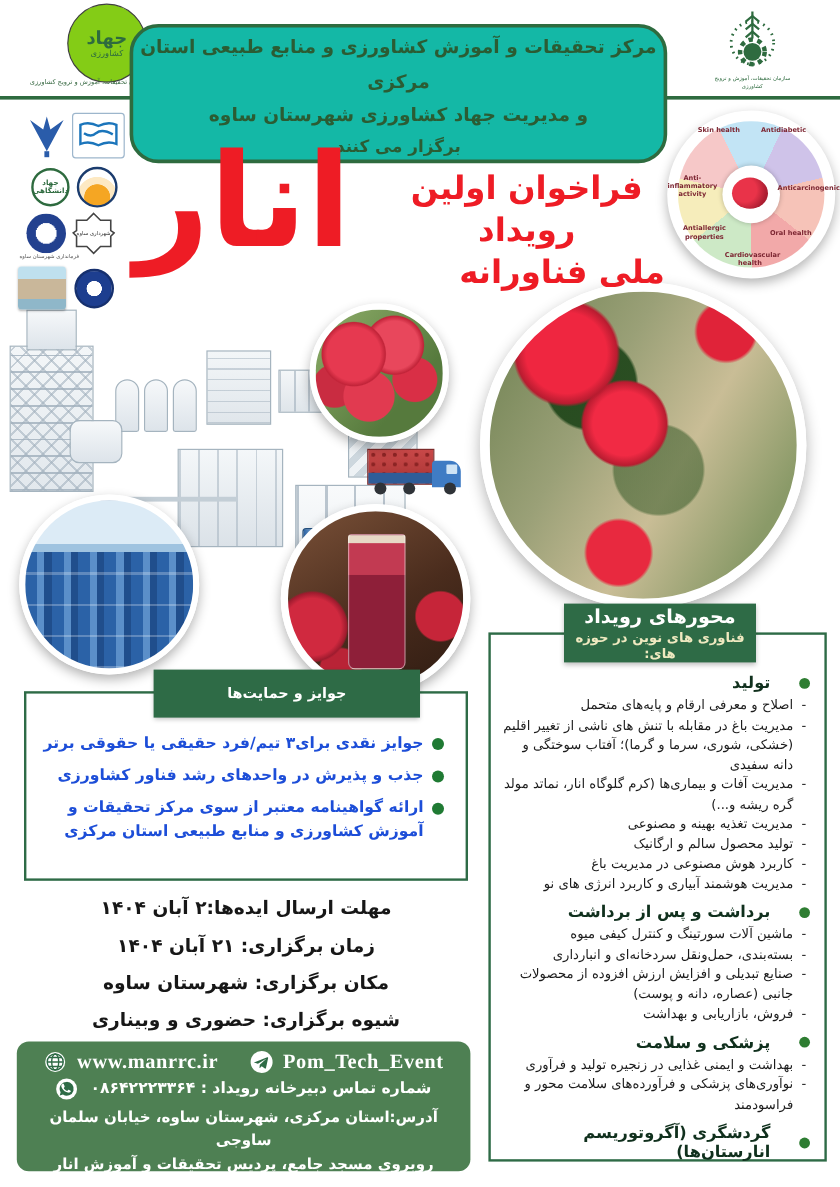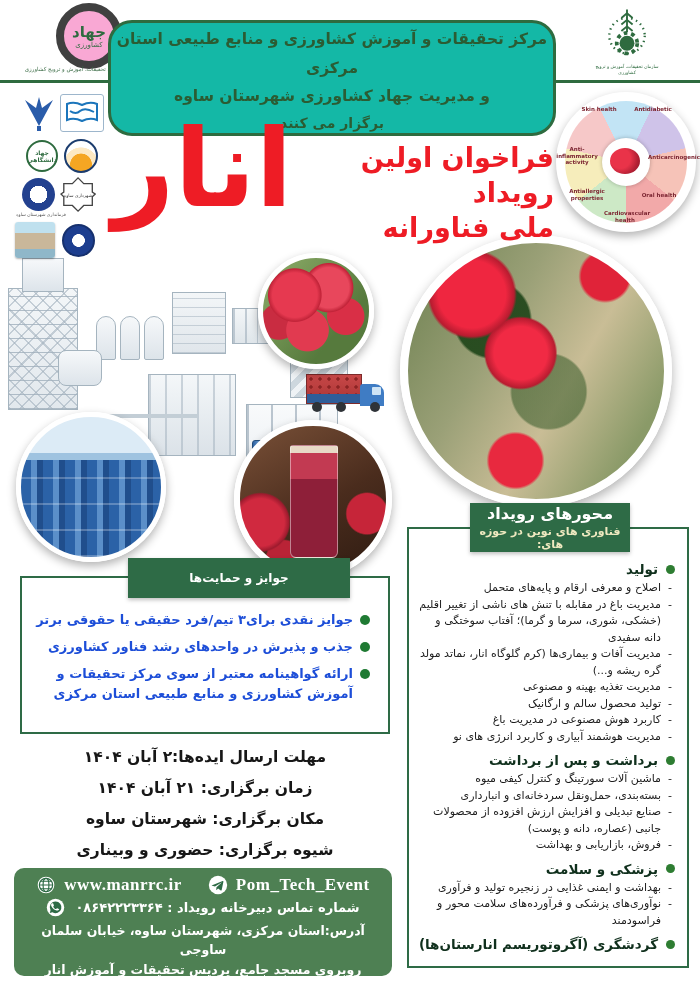--- a/index.html
+++ b/index.html
@@ -11,23 +11,23 @@
   .top-line{position:absolute;left:0;top:80px;width:700px;height:3px;background:#2e6b3f;}
   .header-frame{
     position:absolute;left:108px;top:20px;width:448px;height:116px;background:#14b8a6;
     border:3px solid #2e6b3f;border-radius:24px;box-sizing:border-box;
     display:flex;flex-direction:column;justify-content:center;align-items:center;
     text-align:center;direction:rtl;color:#2b5c33;font-weight:bold;z-index:5;
   }
   .header-frame .h1{font-size:15.5px;line-height:1.85;}
   .header-frame .h3{font-size:14px;margin-top:4px;}
   
-  .jihad-logo{position:absolute;left:56px;top:3px;width:66px;height:66px;border:8px solid #404040;
+  .jihad-logo{position:absolute;left:56px;top:3px;width:66px;height:66px;border:1px solid #404040;
     border-radius:50%;box-sizing:border-box;display:flex;flex-direction:column;align-items:center;
-    justify-content:center;color:#2e6b3f;direction:rtl;background:#f9a8d4;z-index:4;}
+    justify-content:center;color:#2e6b3f;direction:rtl;background:#84cc16;z-index:4;}
   .jihad-logo .b{font-weight:bold;font-size:15px;}
   .jihad-logo .s{font-size:7px;}
   .jihad-caption{position:absolute;left:10px;top:66px;width:130px;text-align:center;
     font-size:5.5px;color:#3a6b45;direction:rtl;line-height:1.4;z-index:4;}
   
   .tat-logo{position:absolute;left:588px;top:4px;width:78px;height:76px;text-align:center;z-index:4;}
   .tat-caption{font-size:4.5px;color:#2e6b3f;direction:rtl;line-height:1.3;}
   
   .wheel-outer{position:absolute;left:556px;top:92px;width:140px;height:140px;border-radius:50%;
     background:#fff;box-shadow:0 4px 10px rgba(0,0,0,.3);z-index:4;}
@@ -56,21 +56,21 @@
     direction:rtl;text-align:center;z-index:4;}
   .shahrdari-logo{left:60px;top:176px;width:36px;height:38px;display:flex;align-items:center;justify-content:center;}
   .shahrdari-text{position:absolute;font-size:4.5px;color:#333;direction:rtl;text-align:center;width:30px;}
   .building-logo{left:15px;top:222px;width:40px;height:36px;border-radius:3px;
     background:linear-gradient(180deg,#bfe0ee 0 30%, #c9b79a 30% 75%, #8fb7c9 75%);box-shadow:0 1px 2px rgba(0,0,0,.3);}
   .chamber-logo{left:62px;top:224px;width:33px;height:33px;border-radius:50%;
     background:radial-gradient(circle,#fff 0 30%, #1d3e8f 32% 100%);border:2px solid #16306e;}
   
   .call-title{position:absolute;right:146px;top:140px;width:230px;text-align:right;direction:rtl;
     color:#ee1c25;font-weight:bold;z-index:6;}
-  .call-title .l1{font-size:27px;line-height:1.3;}
+  .call-title .l1{font-size:27px;line-height:1.3;text-align:center;}
   .call-title .l2{font-size:27px;line-height:1.3;margin-left:58px;}
   .big-word{position:absolute;left:95px;top:104px;width:215px;text-align:center;color:#ee1c25;
     font-weight:bold;font-size:108px;line-height:1.2;direction:rtl;z-index:6;}
   
   .factory{position:absolute;left:0;top:252px;width:400px;height:268px;z-index:1;}
   .m{position:absolute;border:1.5px solid #a5b4bf;background:linear-gradient(180deg,#f6f8fa,#dde4ea);box-sizing:border-box;}
   .f-tower{left:8px;top:36px;width:70px;height:122px;
     background:repeating-linear-gradient(45deg, rgba(160,175,188,.55) 0 1.5px, transparent 1.5px 10px),
     repeating-linear-gradient(-45deg, rgba(160,175,188,.55) 0 1.5px, transparent 1.5px 10px),
     repeating-linear-gradient(0deg, rgba(160,175,188,.8) 0 1.5px, transparent 1.5px 14px),
@@ -137,21 +137,21 @@
   .axes-header{left:470px;top:503px;width:160px;height:49px;display:flex;flex-direction:column;justify-content:center;}
   .axes-header .t{font-weight:bold;font-size:16px;}
   .axes-header .st{font-size:11px;color:#efe9c0;font-weight:bold;margin-top:2px;}
   .prizes-header{left:128px;top:558px;width:222px;height:40px;display:flex;align-items:center;justify-content:center;
     font-weight:bold;font-size:12px;}
   .outline-box{position:absolute;border:2.5px solid #2e6b46;background:#fff;box-sizing:border-box;z-index:6;direction:rtl;}
   .axes-box{left:407px;top:527px;width:282px;height:441px;padding:32px 12px 6px 8px;}
   .prizes-box{left:20px;top:576px;width:370px;height:158px;padding:32px 18px 8px 12px;}
   
   .axes-section{margin-bottom:7px;}
-  .axes-heading{display:flex;align-items:center;gap:8px;font-weight:bold;font-size:13.5px;color:#10301d;margin-bottom:3px;}
+  .axes-heading{display:flex;align-items:center;gap:24px;font-weight:bold;font-size:13.5px;color:#10301d;margin-bottom:3px;}
   .dot2{width:9px;height:9px;border-radius:50%;background:#2e7d32;flex:0 0 auto;}
   .axes-item{position:relative;padding-right:14px;font-size:11px;color:#1c1c1c;line-height:1.5;}
   .axes-item::before{content:"-";position:absolute;right:3px;top:0;color:#1c1c1c;}
   
   .prize-item{display:flex;align-items:flex-start;gap:7px;font-size:13px;font-weight:bold;color:#1d4ed8;
     line-height:1.6;margin-bottom:6px;}
   .prize-item .dot{width:10px;height:10px;border-radius:50%;background:#1f7a33;flex:0 0 auto;margin-top:5px;}
   
   .event-info{position:absolute;left:20px;top:742px;width:370px;direction:rtl;text-align:center;z-index:6;}
   .event-line{font-size:15.5px;font-weight:bold;color:#171717;line-height:2.0;}

